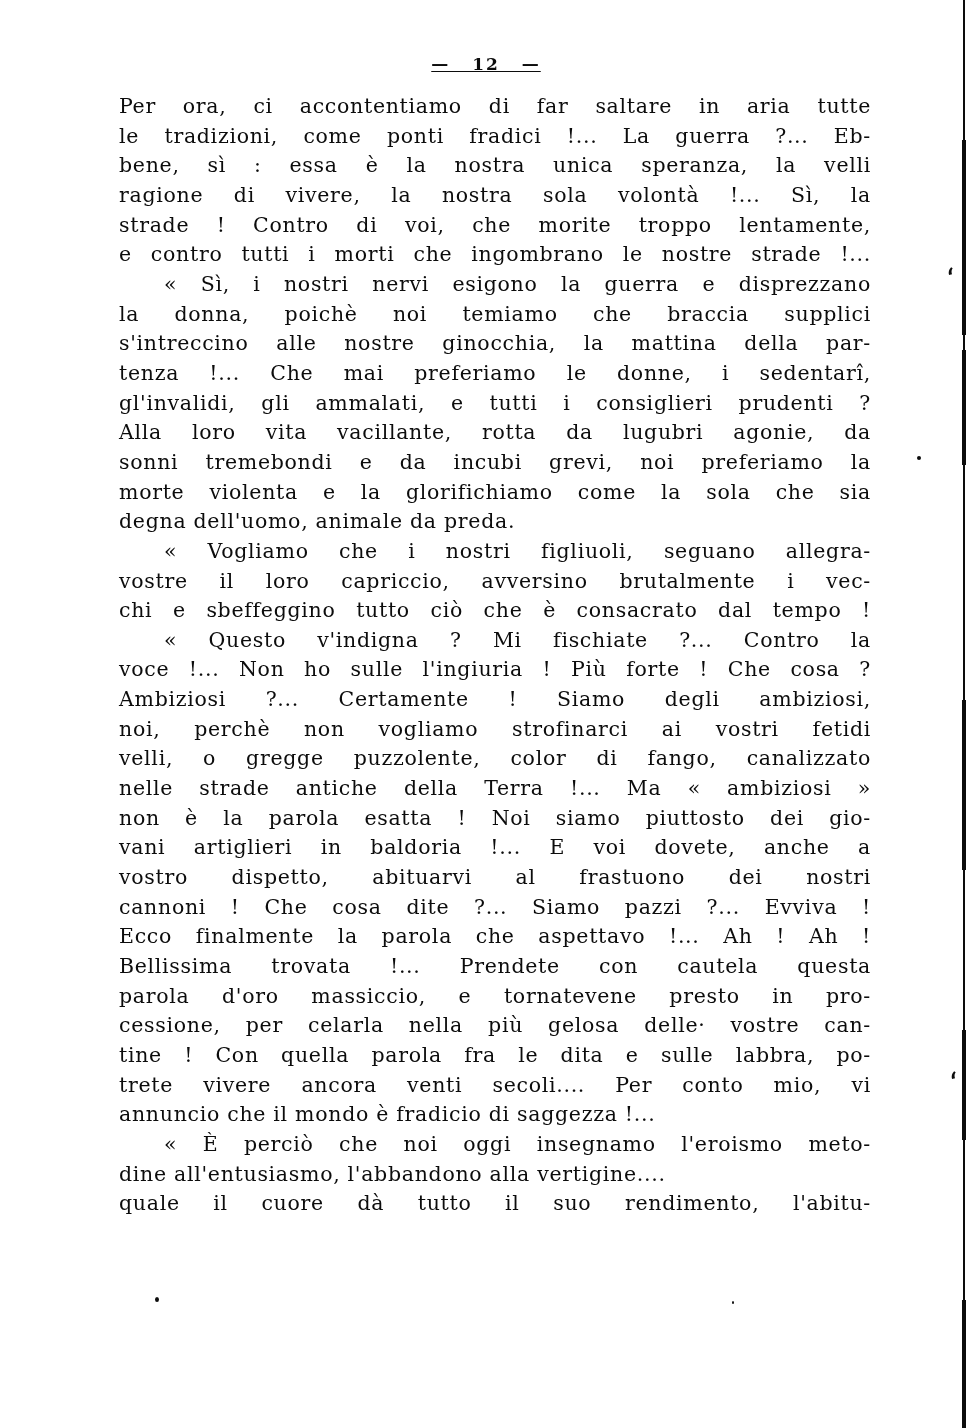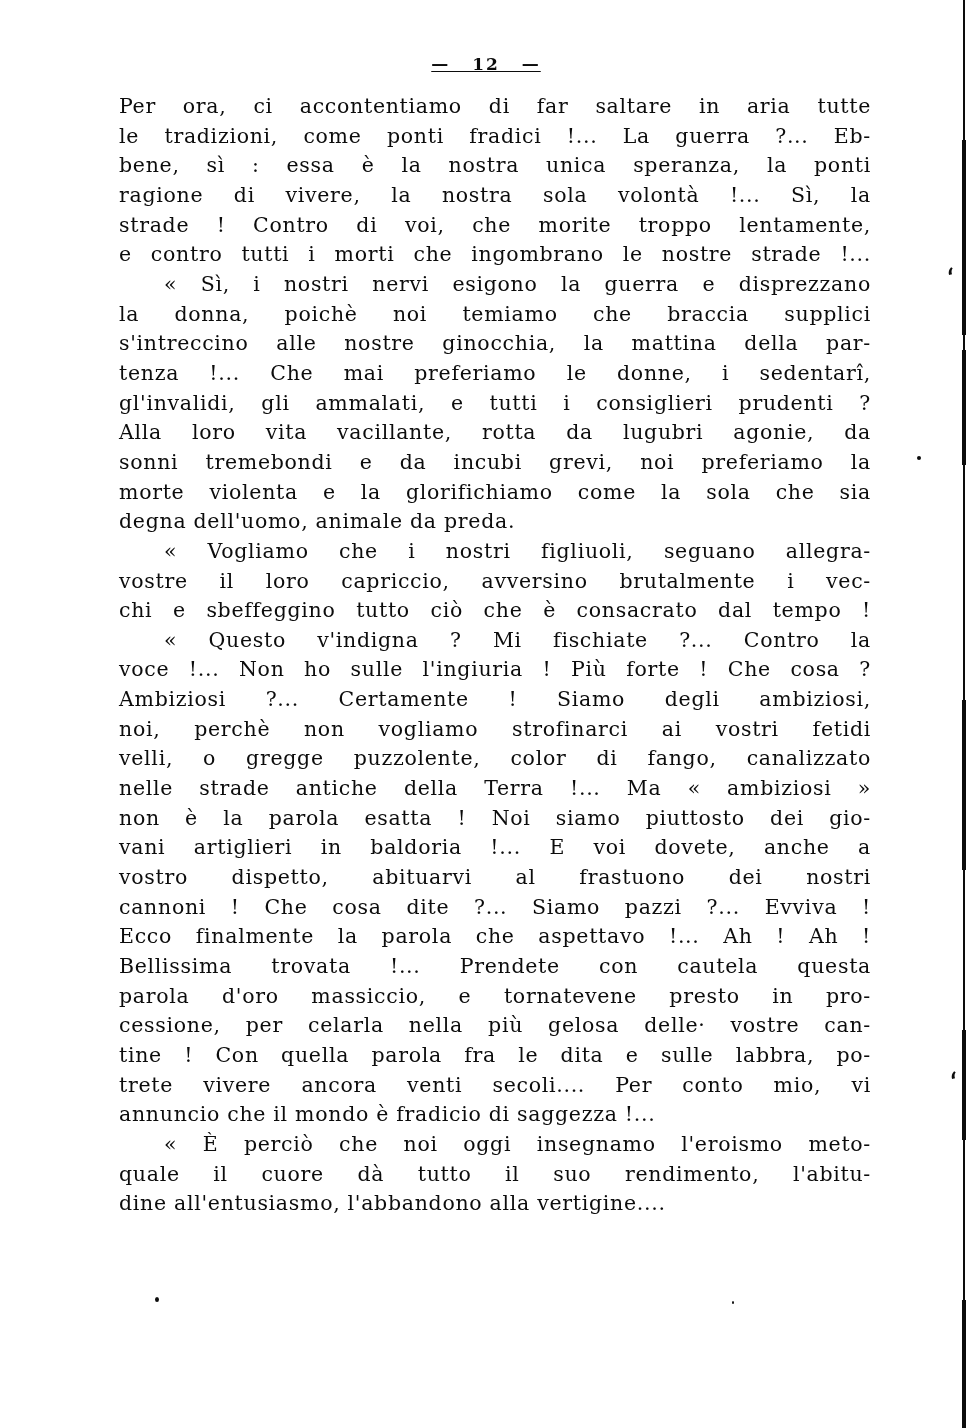--- a/index.html
+++ b/index.html
@@ -46,21 +46,21 @@
 </head>
 <body>
 
 <div class="scan-page">
 
   <div class="page-header">— 12 —</div>
 
   <div class="text-block">
     <div class="line">Per ora, ci accontentiamo di far saltare in aria tutte</div>
     <div class="line">le tradizioni, come ponti fradici !... La guerra ?... Eb-</div>
-    <div class="line">bene, sì : essa è la nostra unica speranza, la ponti</div>
+    <div class="line">bene, sì : essa è la nostra unica speranza, la velli</div>
     <div class="line">ragione di vivere, la nostra sola volontà !... Sì, la</div>
     <div class="line">strade ! Contro di voi, che morite troppo lentamente,</div>
     <div class="line">e contro tutti i morti che ingombrano le nostre strade !...</div>
     <div class="line indent">« Sì, i nostri nervi esigono la guerra e disprezzano</div>
     <div class="line">la donna, poichè noi temiamo che braccia supplici</div>
     <div class="line">s'intreccino alle nostre ginocchia, la mattina della par-</div>
     <div class="line">tenza !... Che mai preferiamo le donne, i sedentarî,</div>
     <div class="line">gl'invalidi, gli ammalati, e tutti i consiglieri prudenti ?</div>
     <div class="line">Alla loro vita vacillante, rotta da lugubri agonie, da</div>
     <div class="line">sonni tremebondi e da incubi grevi, noi preferiamo la</div>
@@ -80,22 +80,22 @@
     <div class="line">vostro dispetto, abituarvi al frastuono dei nostri</div>
     <div class="line">cannoni ! Che cosa dite ?... Siamo pazzi ?... Evviva !</div>
     <div class="line">Ecco finalmente la parola che aspettavo !... Ah ! Ah !</div>
     <div class="line">Bellissima trovata !... Prendete con cautela questa</div>
     <div class="line">parola d'oro massiccio, e tornatevene presto in pro-</div>
     <div class="line">cessione, per celarla nella più gelosa delle· vostre can-</div>
     <div class="line">tine ! Con quella parola fra le dita e sulle labbra, po-</div>
     <div class="line">trete vivere ancora venti secoli.... Per conto mio, vi</div>
     <div class="line end">annuncio che il mondo è fradicio di saggezza !...</div>
     <div class="line indent">« È perciò che noi oggi insegnamo l'eroismo meto-</div>
+    <div class="line end">dine all'entusiasmo, l'abbandono alla vertigine....</div>
     <div class="line">quale il cuore dà tutto il suo rendimento, l'abitu-</div>
-    <div class="line end">dine all'entusiasmo, l'abbandono alla vertigine....</div>
   </div>
 
   <div class="edge-line"></div>
   <div class="edge-thick seg1"></div>
   <div class="edge-thick seg2"></div>
   <div class="edge-thick seg3"></div>
   <div class="edge-thick seg4"></div>
   <div class="edge-thick seg5"></div>
 
   <div class="ink-mark mark1">,</div>

